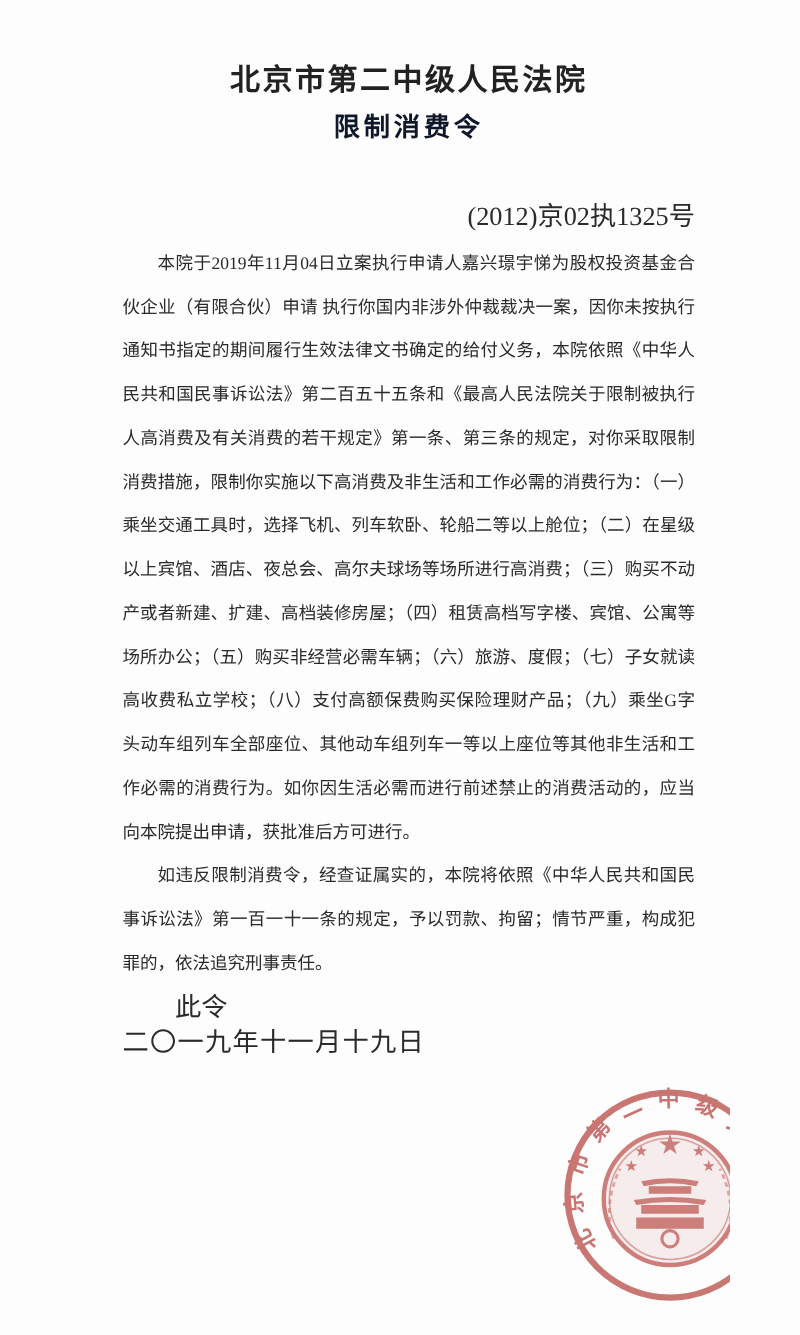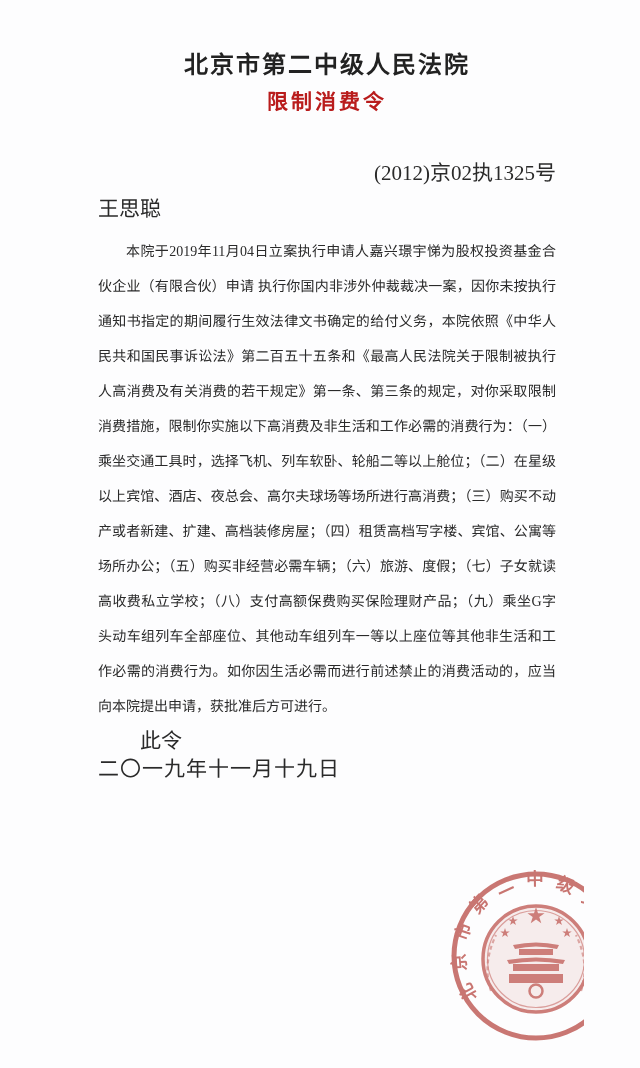--- a/index.html
+++ b/index.html
@@ -27,21 +27,21 @@
     line-height:30px;
     color:#222;
   }
   .doc-title{
     margin:0 0 42px 0;
     text-align:center;
     font-size:21px;
     font-weight:bold;
     letter-spacing:3px;
     line-height:27px;
-    color:#b91c1c;
+    color:#0f172a;
   }
   .case-number{
     margin:0 0 6px 0;
     text-align:right;
     font-size:21px;
     line-height:30px;
   }
   .addressee{
     margin:0 0 10px 0;
     font-size:21px;
@@ -87,24 +87,24 @@
 
 <div class="page">
   <div class="doc">
 
     <h1 class="court-name">北京市第二中级人民法院</h1>
 
     <h2 class="doc-title">限制消费令</h2>
 
     <p class="case-number">(2012)京02执1325号</p>
 
-    <p class="addressee">王思聪</p>
 
     <div class="body-text">
       <p>本院于2019年11月04日立案执行申请人嘉兴璟宇悌为股权投资基金合伙企业（有限合伙）申请 执行你国内非涉外仲裁裁决一案，因你未按执行通知书指定的期间履行生效法律文书确定的给付义务，本院依照《中华人民共和国民事诉讼法》第二百五十五条和《最高人民法院关于限制被执行人高消费及有关消费的若干规定》第一条、第三条的规定，对你采取限制消费措施，限制你实施以下高消费及非生活和工作必需的消费行为：（一）乘坐交通工具时，选择飞机、列车软卧、轮船二等以上舱位；（二）在星级以上宾馆、酒店、夜总会、高尔夫球场等场所进行高消费；（三）购买不动产或者新建、扩建、高档装修房屋；（四）租赁高档写字楼、宾馆、公寓等场所办公；（五）购买非经营必需车辆；（六）旅游、度假；（七）子女就读高收费私立学校；（八）支付高额保费购买保险理财产品；（九）乘坐G字头动车组列车全部座位、其他动车组列车一等以上座位等其他非生活和工作必需的消费行为。如你因生活必需而进行前述禁止的消费活动的，应当向本院提出申请，获批准后方可进行。</p>
+      <p>如违反限制消费令，经查证属实的，本院将依照《中华人民共和国民事诉讼法》第一百一十一条的规定，予以罚款、拘留；情节严重，构成犯罪的，依法追究刑事责任。</p>
     </div>
 
     <p class="closing">此令</p>
 
     <p class="date-line">二〇一九年十一月十九日</p>
   </div>
 
   <div class="seal">
     <svg width="176" height="176" viewBox="0 0 176 176">
       <defs>

